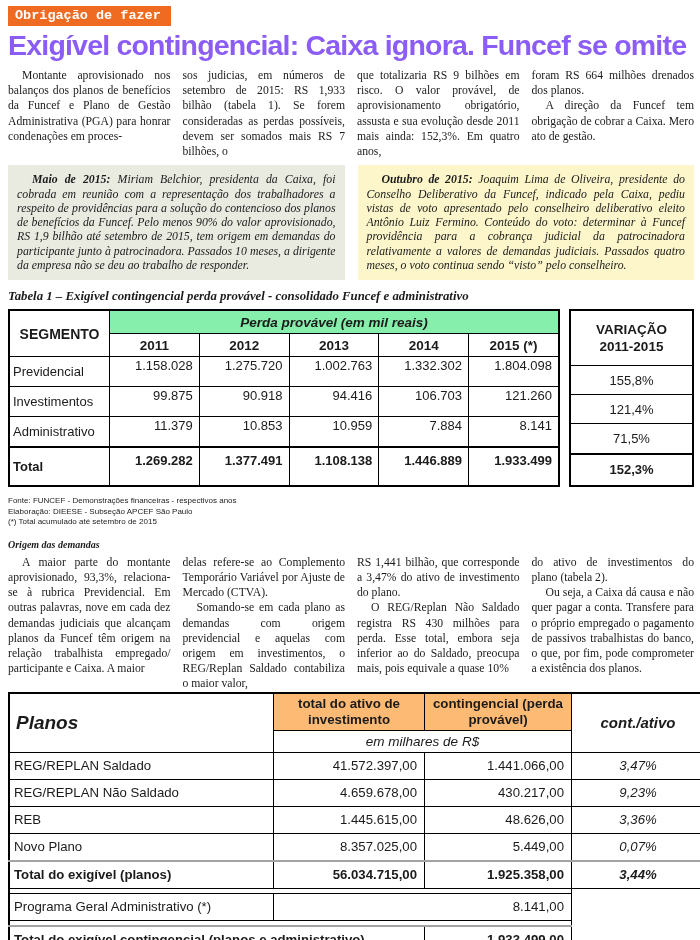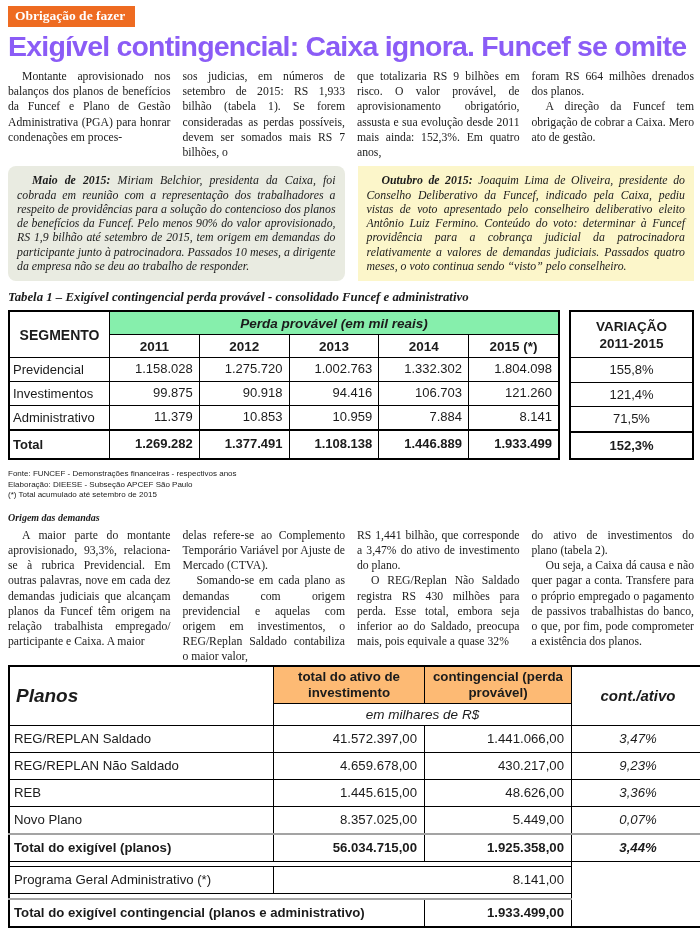--- a/index.html
+++ b/index.html
@@ -6,21 +6,21 @@
   .page {
     position:relative; width:700px; height:940px; overflow:hidden;
     box-sizing:border-box; padding:6px 6px 0 8px;
     background:#ffffff; color:#1b1b1b;
     font-family:"Liberation Serif", serif;
     display:flex; flex-direction:column;
   }
   .tag {
     align-self:flex-start;
     background:#ee6b21; color:#fff;
-    font-family:Liberation Serif, serif;
+    font-family:Liberation Mono, monospace;
     font-weight:bold; font-size:13.5px;
     padding:2px 10px 3px 7px;
   }
   .headline {
     margin:3px 0 6px 0;
     font-family:"Liberation Sans", sans-serif;
     font-weight:bold; font-size:28.5px; letter-spacing:-0.8px;
     color:#8b5cf6; white-space:nowrap;
   }
   .cols { display:flex; gap:12px; }
@@ -28,33 +28,33 @@
   .col p { margin:0; }
   .col p.indent { text-indent:14px; }
   .boxes { display:flex; gap:13px; margin-top:6px; align-items:stretch; }
   .notebox {
     flex:1; box-sizing:border-box; padding:7px 9px 8px 9px;
     font-style:italic; font-size:11.8px; line-height:14.3px;
     text-align:justify; min-height:110px;
   }
   .notebox p { margin:0; text-indent:15px; }
   .notebox .lead { font-weight:bold; }
-  .box-maio { background:#e9ebe1;border-radius:8px; }
+  .box-maio { background:#e9ebe1; }
   .box-outubro { background:#fcf6ca; }
   .caption { font-weight:bold; font-style:italic; font-size:12.8px; margin:9px 0 5px 0; }
   table { border-collapse:collapse; font-family:"Liberation Sans", sans-serif; }
   .t1wrap { display:flex; gap:9px; }
   .t1main { width:552px; border:2px solid #000; }
   .t1var  { width:125px; border:2px solid #000; }
   .t1main th, .t1main td, .t1var th, .t1var td { border:1px solid #000; }
   .t1main .seg-h { width:97px; font-size:14px; font-weight:bold; text-align:center; }
   .t1main .group-h { background:#86efac; font-style:italic; font-weight:bold; font-size:13.5px; text-align:center; height:20px; }
   .t1main .year-h { font-weight:bold; font-size:13.5px; text-align:center; height:20px; }
   .t1main td.seg { text-align:left; padding:1px 3px; font-size:13px; height:21px; }
-  .t1main td.num { text-align:right; padding:1px 6px 3px 2px; font-size:13px; }
+  .t1main td.num { text-align:right; padding:1px 6px 13px 2px; font-size:13px; }
   .t1main tr.total td { font-weight:bold; border-top:2px solid #000; height:23px; }
   .t1var th { font-weight:bold; font-size:13.5px; height:42px; line-height:17px; text-align:center; }
   .t1var td { text-align:center; font-size:13px; height:21px; }
   .t1var tr.total td { font-weight:bold; border-top:2px solid #000; height:23px; }
   .fnotes { margin-top:9px; font-family:"Liberation Sans", sans-serif; font-size:8px; line-height:10.5px; color:#222; }
   .fnotes div { margin:0; }
   .origem-h { font-size:10px; font-weight:bold; font-style:italic; margin:11px 0 5px 0; }
   .t2 { width:686px; border:2px solid #000; table-layout:fixed; }
   .t2 th, .t2 td { border:1px solid #000; font-size:13.2px; }
   .t2 .planos-h { font-size:19px; font-weight:bold; font-style:italic; text-align:left; padding-left:6px; width:256px; }
@@ -185,21 +185,21 @@
   <div class="cols">
     <div class="col">
       <p class="indent">A maior parte do montante aprovisionado, 93,3%, relaciona-se à rubrica Previdencial. Em outras palavras, nove em cada dez demandas judiciais que alcançam planos da Funcef têm origem na relação trabalhista empregado/ participante e Caixa. A maior</p>
     </div>
     <div class="col">
       <p>delas refere-se ao Complemento Temporário Variável por Ajuste de Mercado (CTVA).</p>
       <p class="indent">Somando-se em cada plano as demandas com origem previdencial e aquelas com origem em investimentos, o REG/Replan Saldado contabiliza o maior valor,</p>
     </div>
     <div class="col">
       <p>RS 1,441 bilhão, que corresponde a 3,47% do ativo de investimento do plano.</p>
-      <p class="indent">O REG/Replan Não Saldado registra RS 430 milhões para perda. Esse total, embora seja inferior ao do Saldado, preocupa mais, pois equivale a quase 32%</p>
+      <p class="indent">O REG/Replan Não Saldado registra RS 430 milhões para perda. Esse total, embora seja inferior ao do Saldado, preocupa mais, pois equivale a quase 10%</p>
     </div>
     <div class="col">
       <p>do ativo de investimentos do plano (tabela 2).</p>
       <p class="indent">Ou seja, a Caixa dá causa e não quer pagar a conta. Transfere para o próprio empregado o pagamento de passivos trabalhistas do banco, o que, por fim, pode comprometer a existência dos planos.</p>
     </div>
   </div>
 
 
   <table class="t2">
     <tbody>

